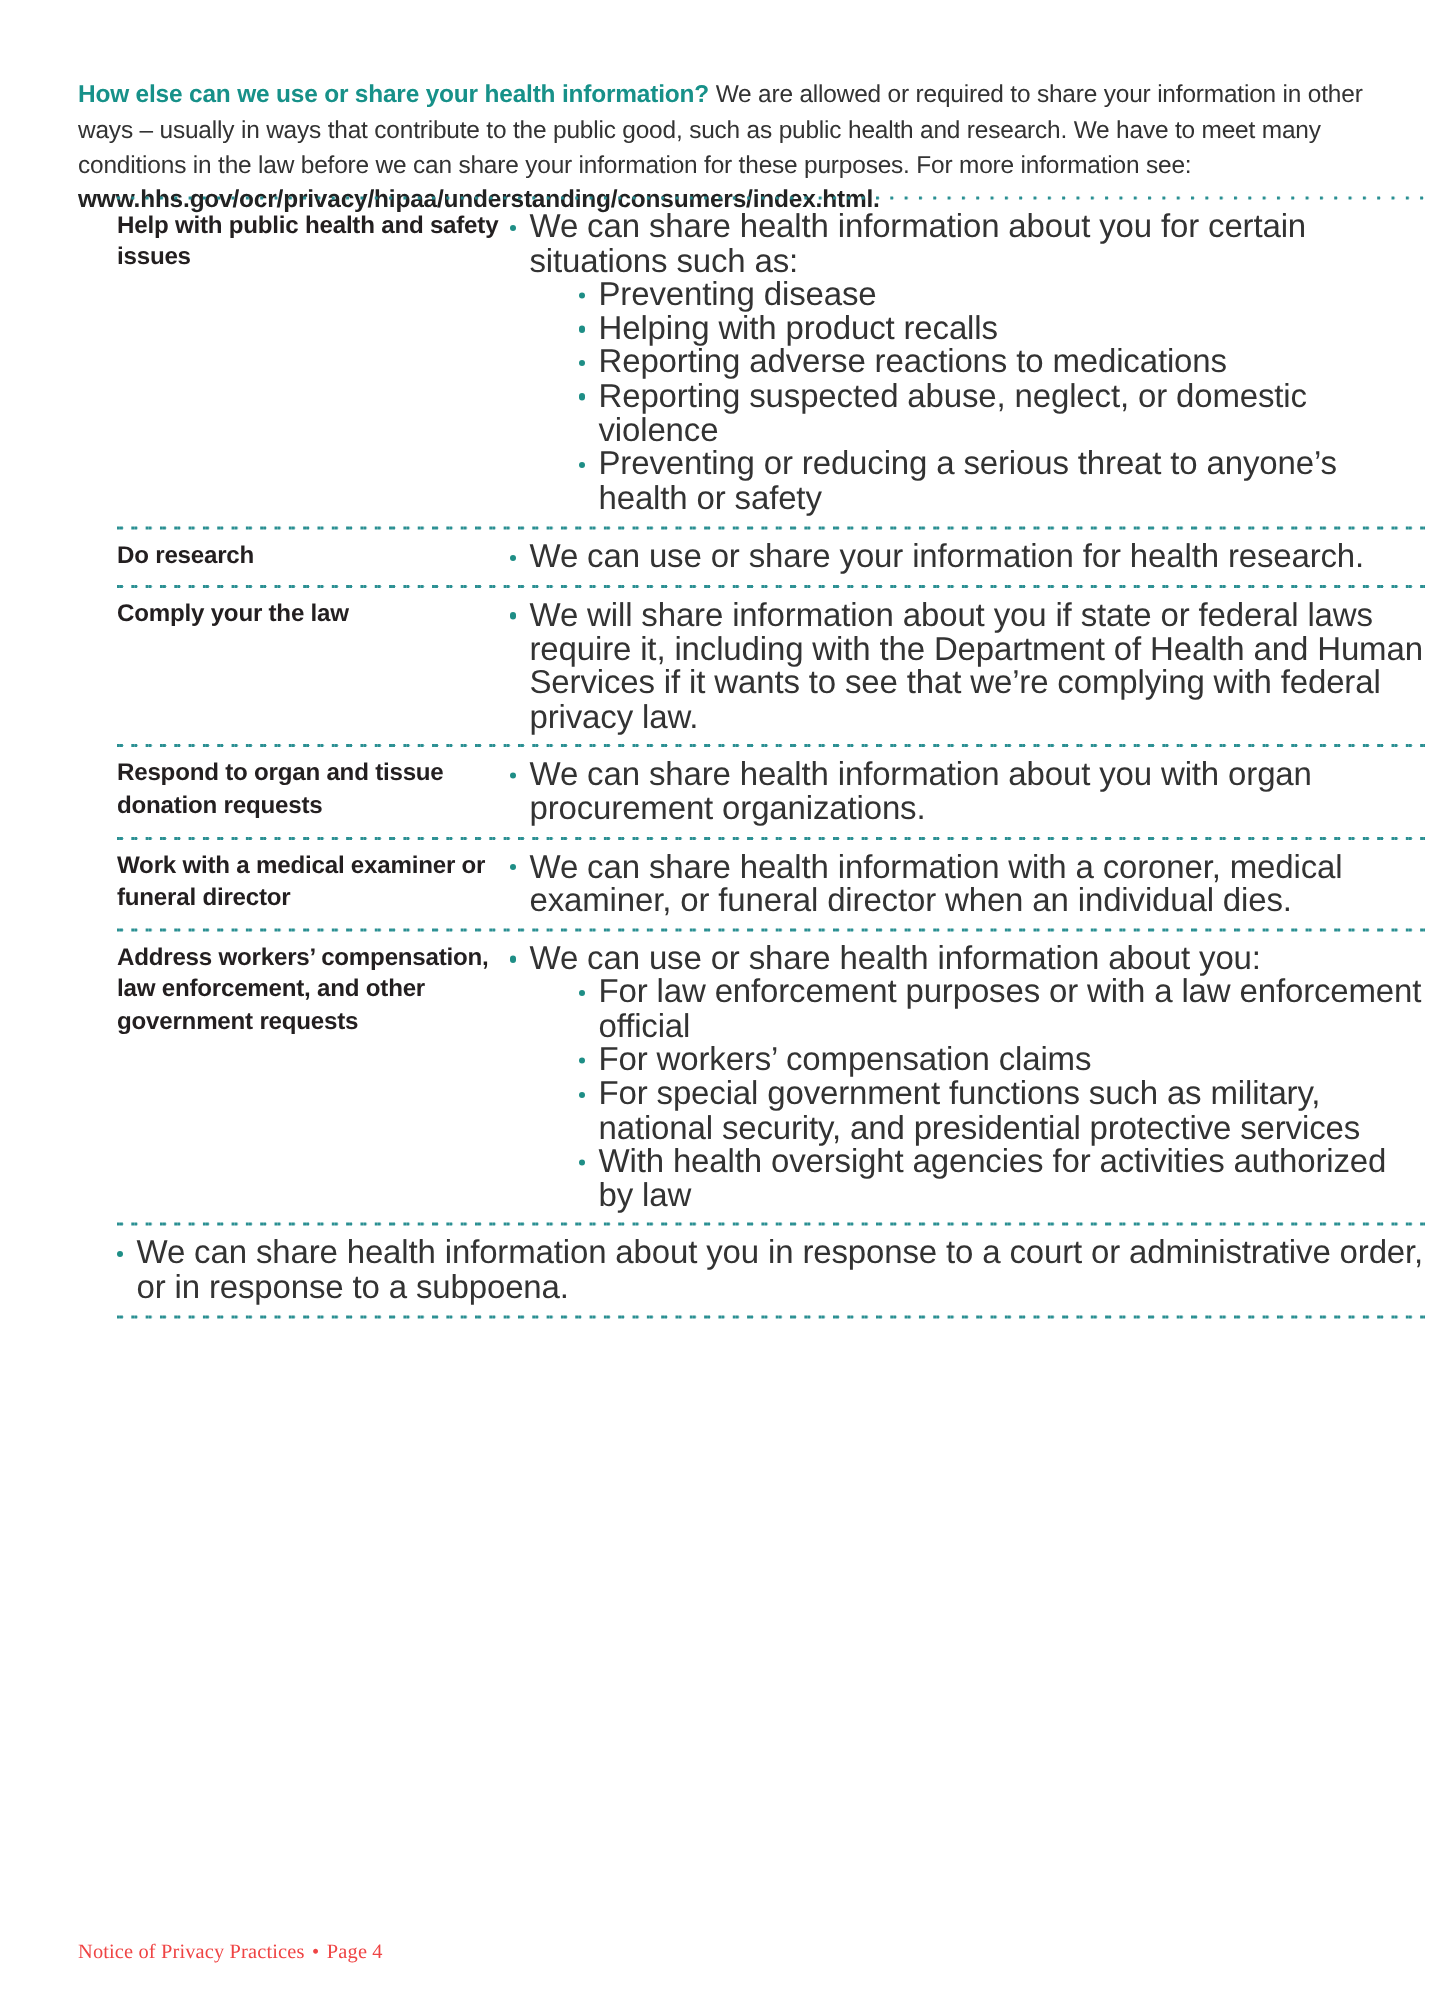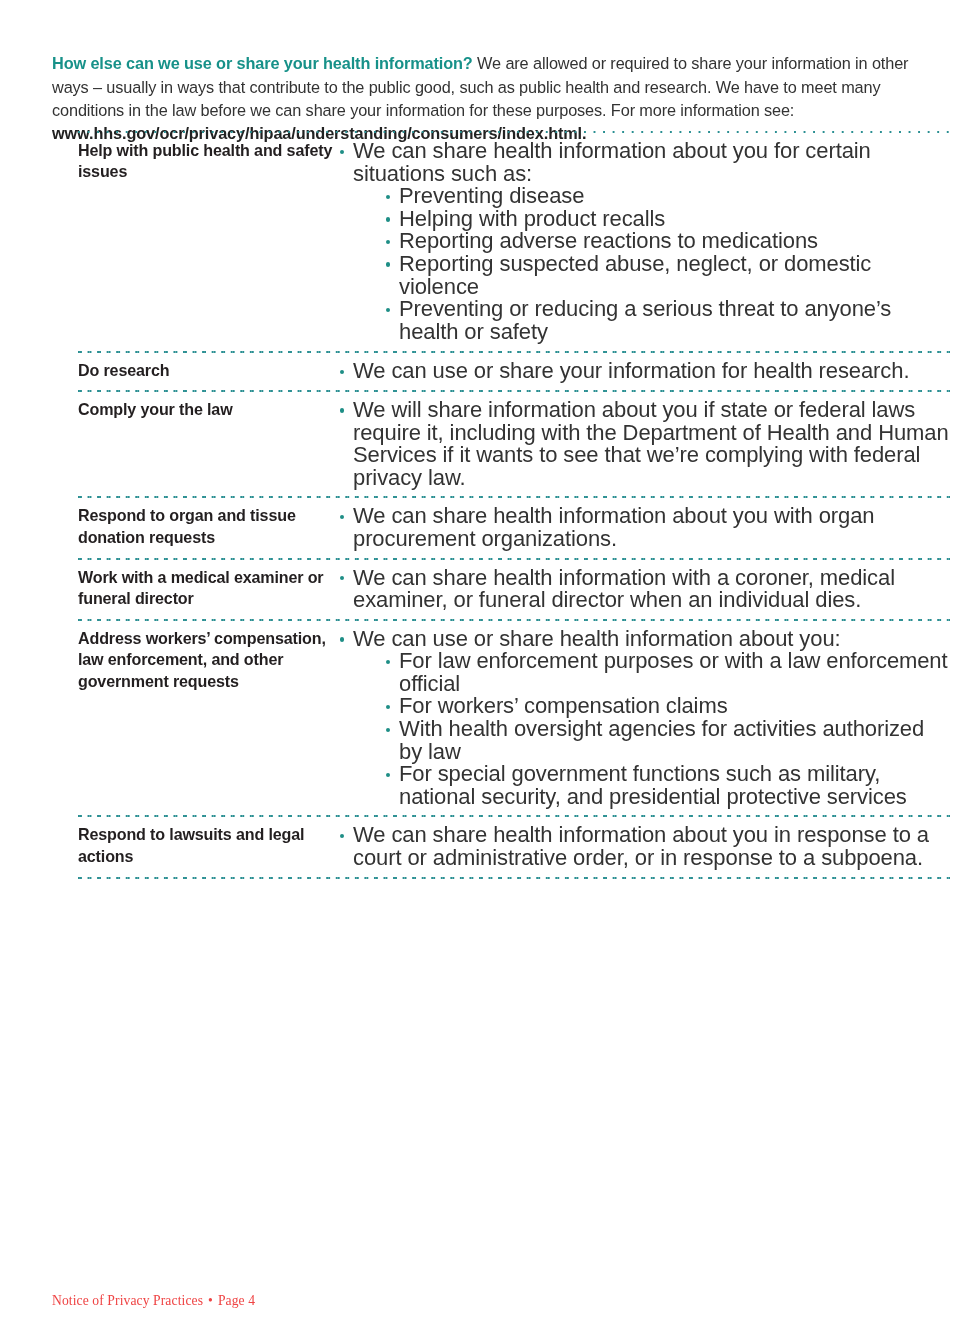--- a/index.html
+++ b/index.html
@@ -235,32 +235,31 @@
 
     <div class="row">
       <div class="row-term">Address workers’ compensation, law enforcement, and other government requests</div>
       <div class="row-desc">
         <ul class="lvl1">
           <li>
             <span>We can use or share health information about you:</span>
             <ul class="lvl2">
               <li>For law enforcement purposes or with a law enforcement official</li>
               <li>For workers’ compensation claims</li>
+              <li>For special government functions such as military, national security, and presidential protective services</li>
               <li>With health oversight agencies for activities authorized by law</li>
-              <li>For special government functions such as military, national security, and presidential protective services</li>
             </ul>
           </li>
         </ul>
       </div>
     </div>
 
     <div class="divider shift"></div>
 
     <div class="row">
-      <div class="row-term">Respond to lawsuits and legal actions</div>
       <div class="row-desc">
         <ul class="lvl1">
           <li>We can share health information about you in response to a court or administrative order, or in response to a subpoena.</li>
         </ul>
       </div>
     </div>
 
     <div class="divider shift"></div>
 
   </div>

